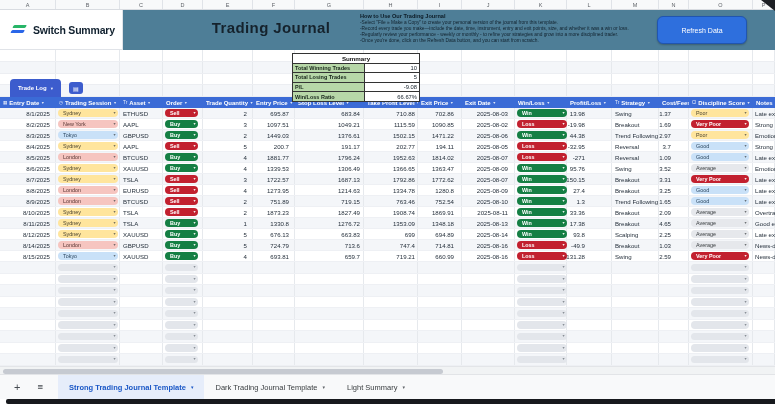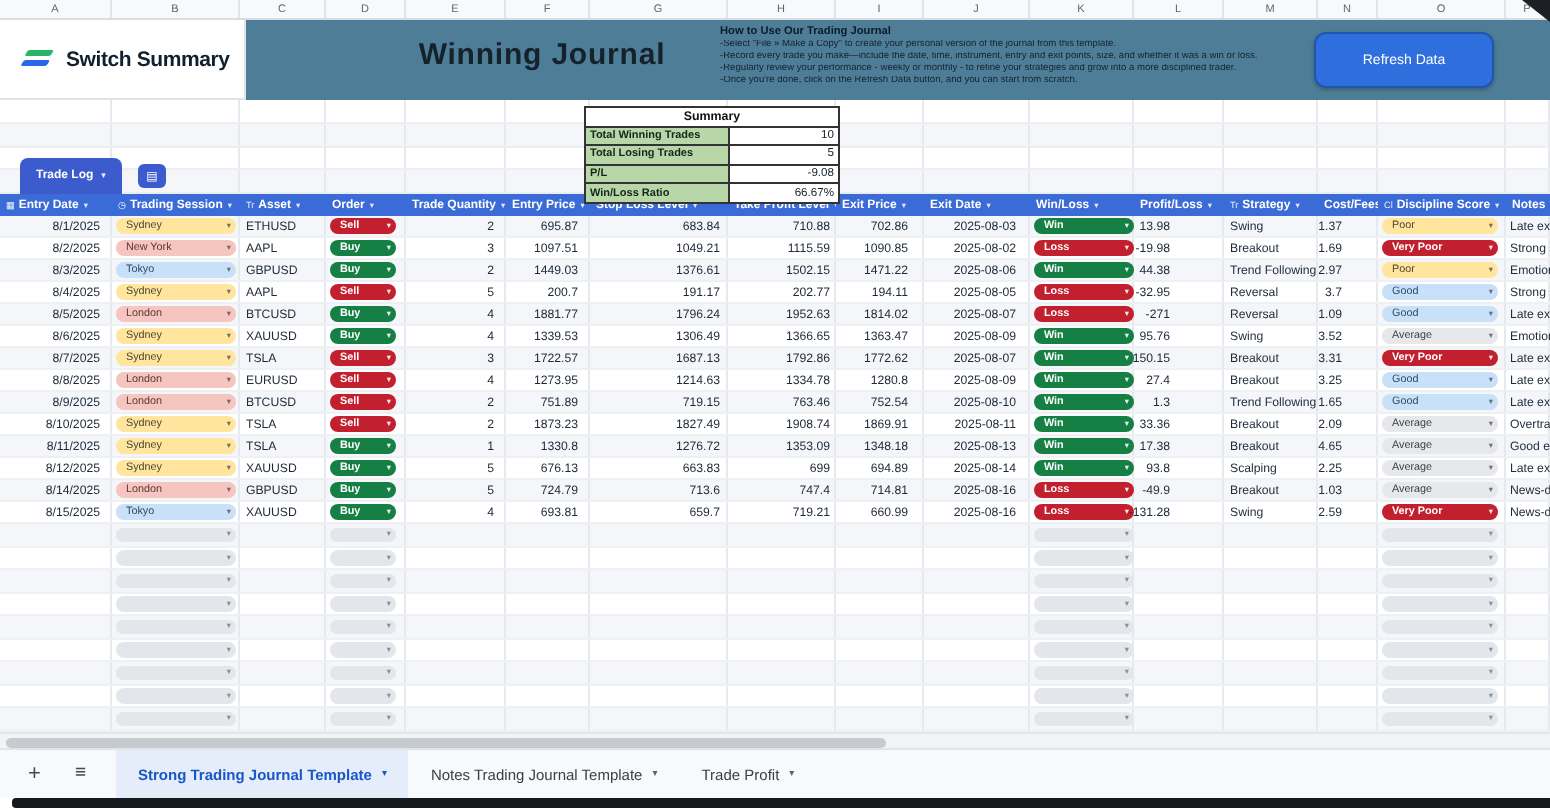--- a/index.html
+++ b/index.html
@@ -104,21 +104,21 @@
       <div class="letter" style="width: 52px;">K</div>
       <div class="letter" style="width: 45px;">L</div>
       <div class="letter" style="width: 47px;">M</div>
       <div class="letter" style="width: 30px;">N</div>
       <div class="letter" style="width: 64px;">O</div>
       <div class="letter" style="width: 22px;">P</div>
     </div>
 
   <div class="banner">
     <div class="teal" style="background: rgb(78, 126, 151);">
-      <div class="tj-title">Winning Journal</div>
+      <div class="tj-title">Trading Journal</div>
       <div class="howto">
         <div class="howto-title">How to Use Our Trading Journal</div>
         <div class="howto-line">-Select "File » Make a Copy" to create your personal version of the journal from this template.</div>
         <div class="howto-line">-Record every trade you make—include the date, time, instrument, entry and exit points, size, and whether it was a win or loss.</div>
         <div class="howto-line">-Regularly review your performance - weekly or monthly - to refine your strategies and grow into a more disciplined trader.</div>
         <div class="howto-line">-Once you're done, click on the Refresh Data button, and you can start from scratch.</div>
       </div>
       <div class="refresh-btn" style="background: rgb(46, 111, 221);">Refresh Data</div>
     </div>
     <div class="logo-panel">
@@ -1184,25 +1184,25 @@
 
   <div class="bottombar">
     <div class="bb-plus">+</div>
     <div class="bb-menu">≡</div>
     <div class="bb-tabs" id="bbtabs">
         <div class="bb-tab active">
           <span>Strong Trading Journal Template</span>
           <span class="chev">▾</span>
         </div>
         <div class="bb-tab">
-          <span>Notes Trading Journal Template</span>
+          <span>Dark Trading Journal Template</span>
           <span class="chev">▾</span>
         </div>
         <div class="bb-tab">
-          <span>Trade Profit</span>
+          <span>Light Summary</span>
           <span class="chev">▾</span>
         </div>
       </div>
   </div>
 
   <div class="blackbar"></div>
   <div class="wedge"></div>
 </div>
 
 </body></html>

